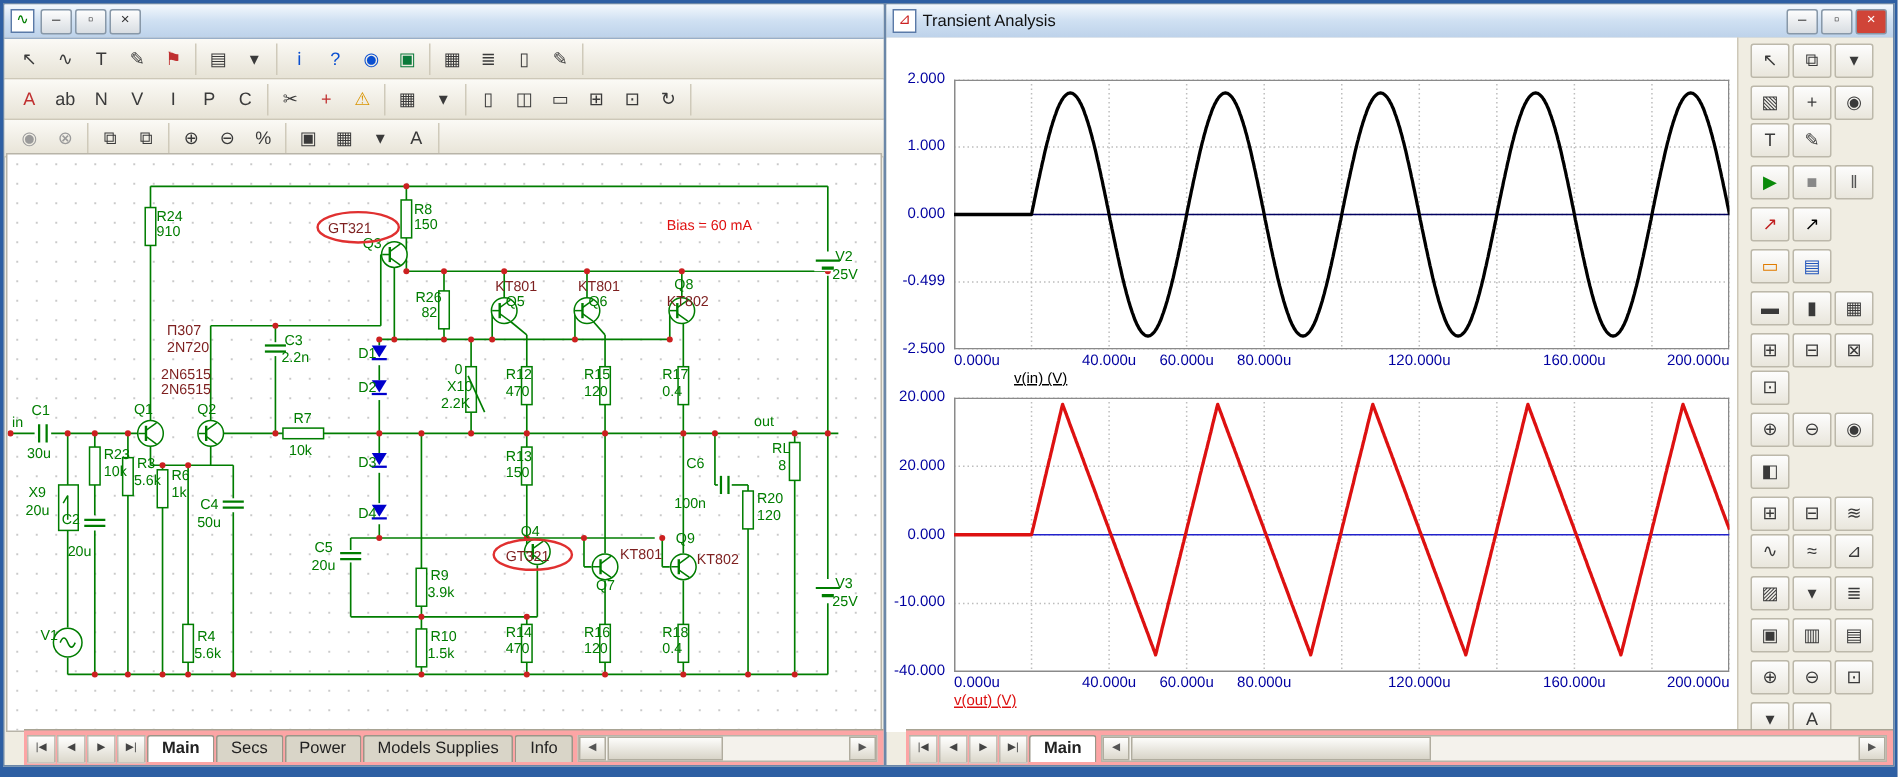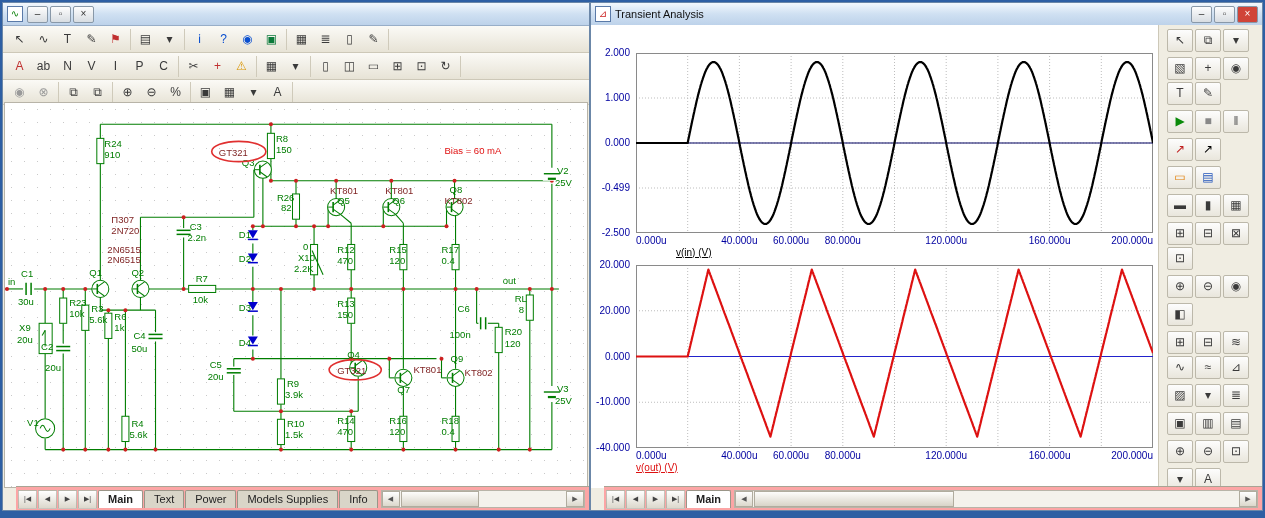--- a/index.html
+++ b/index.html
@@ -482,21 +482,21 @@
   </div>
   <div class="tabbar">
     <div style="display:flex;gap:1px;">
         <div class="nav-btn">|◀</div>
         <div class="nav-btn">◀</div>
         <div class="nav-btn">▶</div>
         <div class="nav-btn">▶|</div>
       </div>
     <div style="display:flex;gap:1px;">
         <div class="tab sel">Main</div>
-        <div class="tab">Text</div>
+        <div class="tab">Secs</div>
         <div class="tab">Power</div>
         <div class="tab">Models Supplies</div>
         <div class="tab">Info</div>
       </div>
     <div class="hscroll">
       <div class="hs-arrow">◀</div>
       <div class="hs-thumb"></div>
       <div class="hs-arrow" style="margin-left:auto;">▶</div>
     </div>
   </div>

